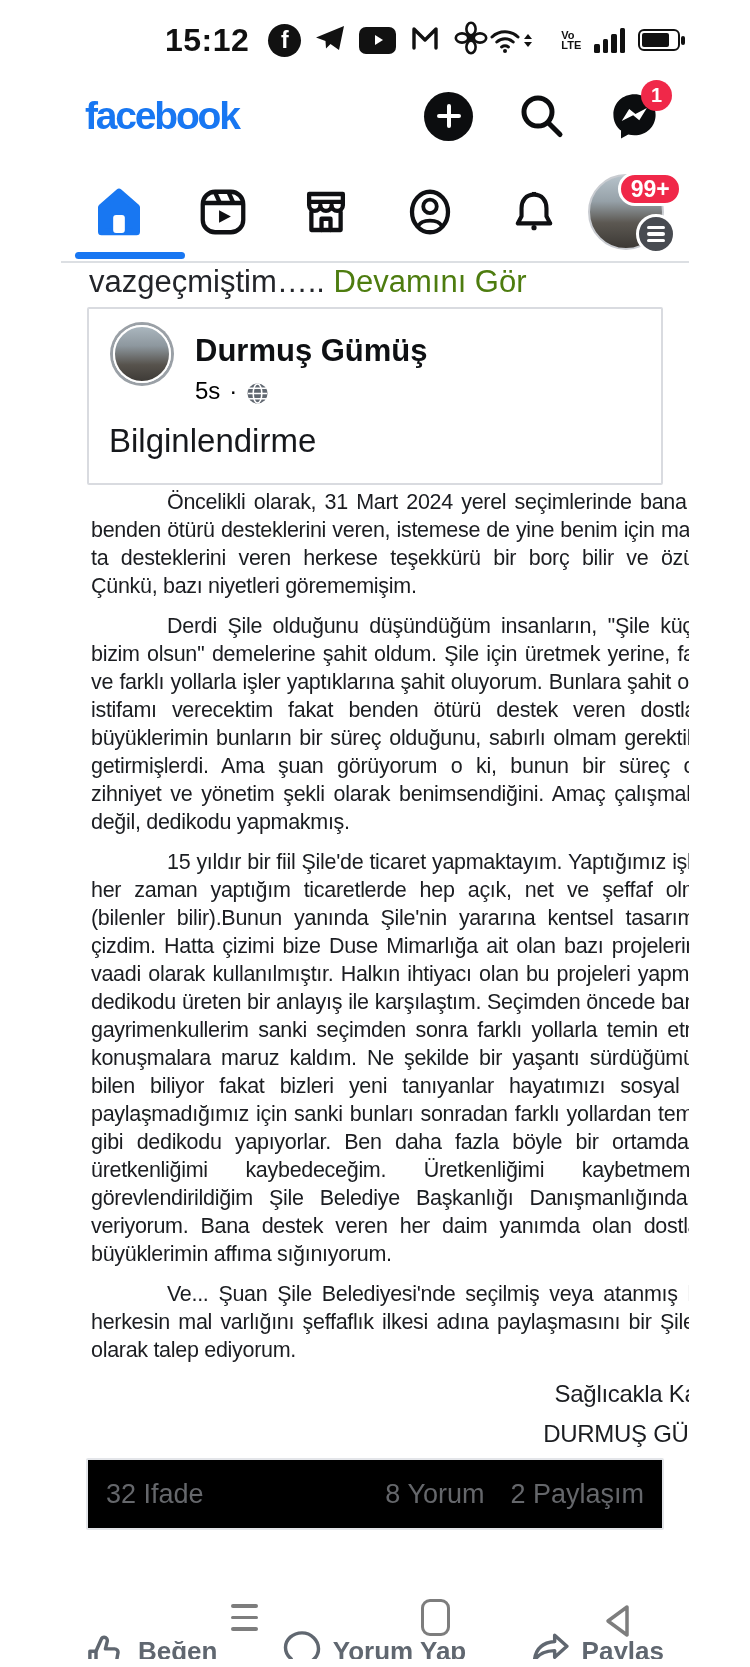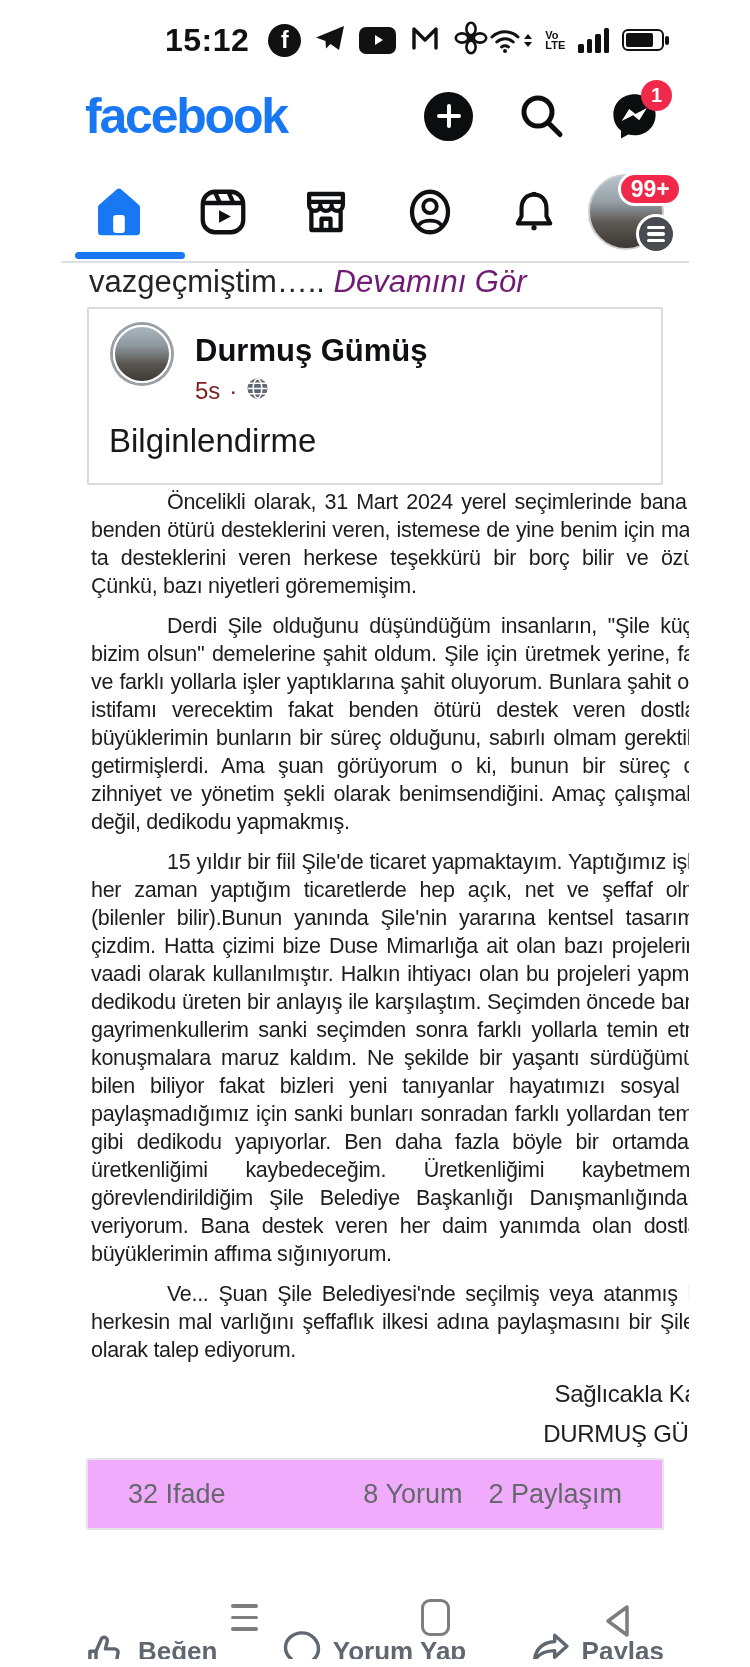--- a/index.html
+++ b/index.html
@@ -11,36 +11,36 @@
   .statusbar { position:absolute; top:0; left:0; right:0; height:70px;
     display:flex; align-items:center; justify-content:space-between;
     padding:10px 58px 0 104px; color:#111; }
   .sb-left { display:flex; align-items:center; gap:13px; }
   .sb-time { font-size:32px; font-weight:600; letter-spacing:.5px; margin-right:6px; }
   .sb-right { display:flex; align-items:center; gap:13px; }
   .appdot { width:33px; height:33px; border-radius:50%; background:#111; color:#fff;
     display:flex; align-items:center; justify-content:center; font-weight:700; font-size:23px; }
   .yt { width:37px; height:27px; background:#111; border-radius:7px; display:flex; align-items:center; justify-content:center; }
   .volte { display:flex; flex-direction:column; align-items:flex-start; line-height:10px; font-weight:700; }
-  .volte span { font-size:11px; }
+  .volte span { font-size:11px;margin-left:16px; }
   .sigbars { display:flex; align-items:flex-end; gap:3px; height:26px; }
   .sigbars i { display:block; width:5.5px; background:#111; border-radius:1.5px; }
   .battery { position:relative; width:42px; height:22px; border:2.5px solid #111; border-radius:6px; }
   .battery::before { content:""; position:absolute; left:2px; top:2px; bottom:2px; width:27px; background:#111; border-radius:2px; }
   .battery::after { content:""; position:absolute; right:-6.5px; top:5px; width:3.5px; height:9px; background:#111; border-radius:2px; }
   .wifiwrap { display:flex; align-items:center; gap:2px; }
   .updown { display:flex; flex-direction:column; gap:3px; }
   .updown i { width:0; height:0; border-left:4px solid transparent; border-right:4px solid transparent; }
   .updown .up { border-bottom:5px solid #111; }
   .updown .dn { border-top:5px solid #111; }
 
   
   .fbheader { position:absolute; top:70px; left:0; right:0; height:92px;
     display:flex; align-items:center; justify-content:space-between; padding:0 30px 0 24px; }
-  .fblogo { font-size:50px; font-weight:700; color:#1877F2; letter-spacing:-2.2px; }
+  .fblogo { font-size:39px; font-weight:700; color:#1877F2; letter-spacing:-2.2px; }
   .hdr-actions { display:flex; align-items:center; gap:44px; }
   .circle-btn { position:relative; width:49px; height:49px; border-radius:50%;
     display:flex; align-items:center; justify-content:center; }
   .circle-btn.solid { background:#0c0d0f; }
   .badge { position:absolute; background:#F02849; color:#fff; font-weight:700;
     border-radius:17px; display:flex; align-items:center; justify-content:center; }
   .msg-badge { top:-12px; right:-13px; width:31px; height:31px; font-size:20px; }
 
   
   .tabbar { position:absolute; top:162px; left:0; right:0; height:100px; display:flex;padding-left:6px; }
@@ -54,46 +54,46 @@
   .count-badge { top:-2px; right:-18px; min-width:64px; height:34px; font-size:23px;
     border:3px solid #fff; padding:0 8px; }
   .mini-menu { position:absolute; right:-12px; bottom:-4px; width:40px; height:40px; border-radius:50%;
     background:#484b51; border:3.5px solid #fff; display:flex; flex-direction:column;
     align-items:center; justify-content:center; gap:3.5px; }
   .mini-menu i { display:block; width:18px; height:3.2px; background:#fff; border-radius:2px; }
 
   
   .teaser { position:absolute; top:264px; left:28px; right:20px; font-size:31px;
     white-space:nowrap; overflow:hidden; color:#23252a; }
-  .teaser .more { color:#701a75;font-style:italic; }
+  .teaser .more { color:#4d7c0f; }
 
   
   .postcard { position:absolute; top:307px; left:26px; right:26px; height:178px;
     background:#fff; border:2px solid #d9dbe0; border-radius:2px; }
   .pc-avatar { position:absolute; left:24px; top:16px; width:58px; height:58px; border-radius:50%;
     border:2px solid #fff; box-shadow:0 0 0 3px #9aa0a6;
     background:linear-gradient(180deg,#aab6be 0%,#8d979e 35%,#57534d 70%,#3e3b37 100%); }
   .pc-name { position:absolute; left:106px; top:24px; font-size:31px; font-weight:700; color:#0e1013; }
-  .pc-meta { position:absolute; left:106px; top:68px; display:flex; align-items:flex-start; gap:9px;
-    font-size:24px; color:#7f1d1d; }
+  .pc-meta { position:absolute; left:106px; top:68px; display:flex; align-items:flex-end; gap:9px;
+    font-size:24px; color:#000000; }
   .pc-title { position:absolute; left:20px; top:113px; font-size:33px; color:#16181c; }
 
   
   .postbody { position:absolute; top:488px; left:30px; width:690px; color:#1b1d21;
     font-size:21.5px; line-height:28px; letter-spacing:-0.3px; text-align:justify; }
   .postbody p { text-indent:76px; margin-bottom:12px; }
   .signoff { text-align:right; padding-right:40px; text-indent:0; }
   .signoff1 { margin-top:16px; margin-bottom:24px; font-size:24px; }
   .signoff2 { font-size:24px; }
 
   
   .statsbar { position:absolute; top:1458px; left:25px; right:25px; height:72px;
-    border:2px solid #e3e5e9; border-radius:2px; background:#f0abfc;
+    border:2px solid #e3e5e9; border-radius:2px; background:#000000;
     display:flex; align-items:center; justify-content:space-between;
-    padding:0 40px; color:#65676B; font-size:27px; }
+    padding:0 18px; color:#65676B; font-size:27px; }
   .stats-right { display:flex; align-items:center; gap:26px; }
 
   
   .actionbar { position:absolute; top:1628px; left:25px; right:25px; height:31px; overflow:hidden; }
   .actionrow { display:flex; justify-content:space-between; }
   .action { display:flex; align-items:flex-start; gap:10px; color:#606770;
     font-size:26px; font-weight:700; }
   .action svg { flex:none; }
   .action span { padding-top:8px; }
 

